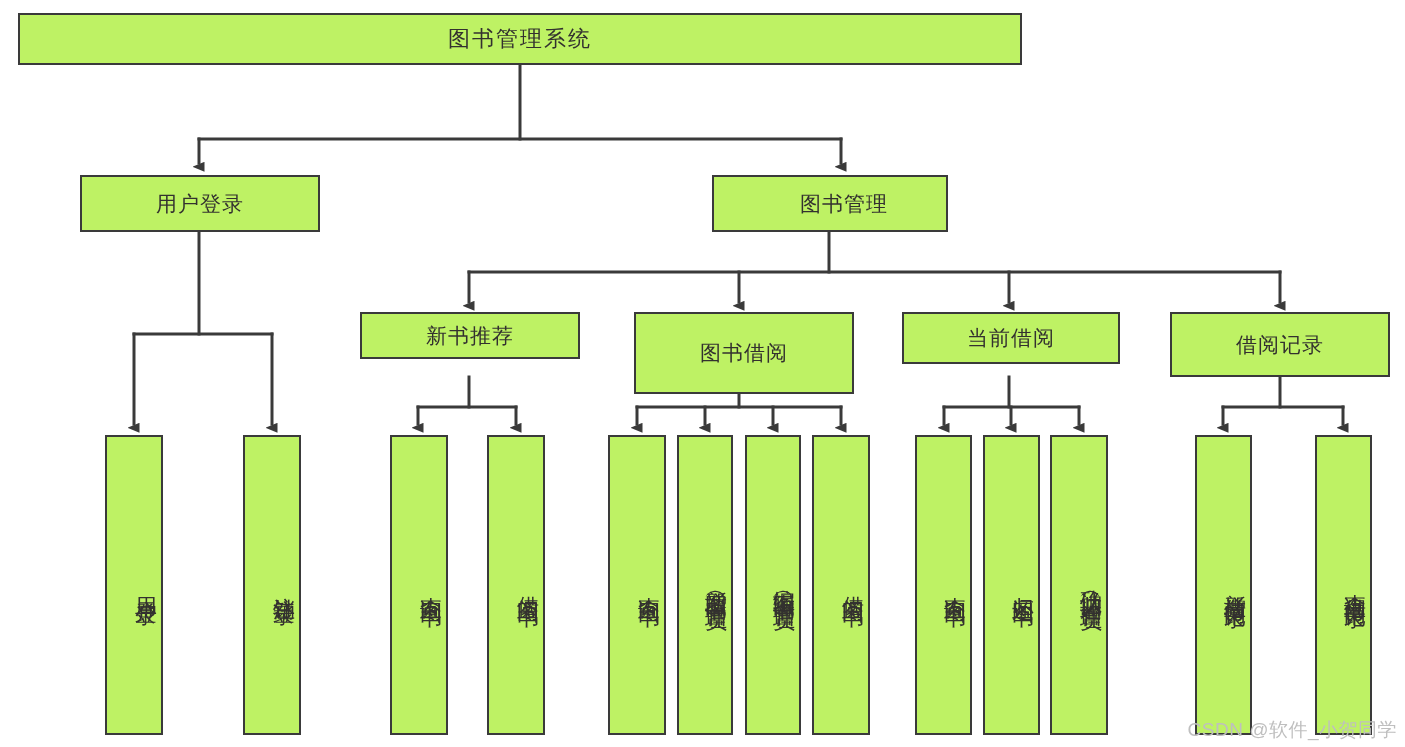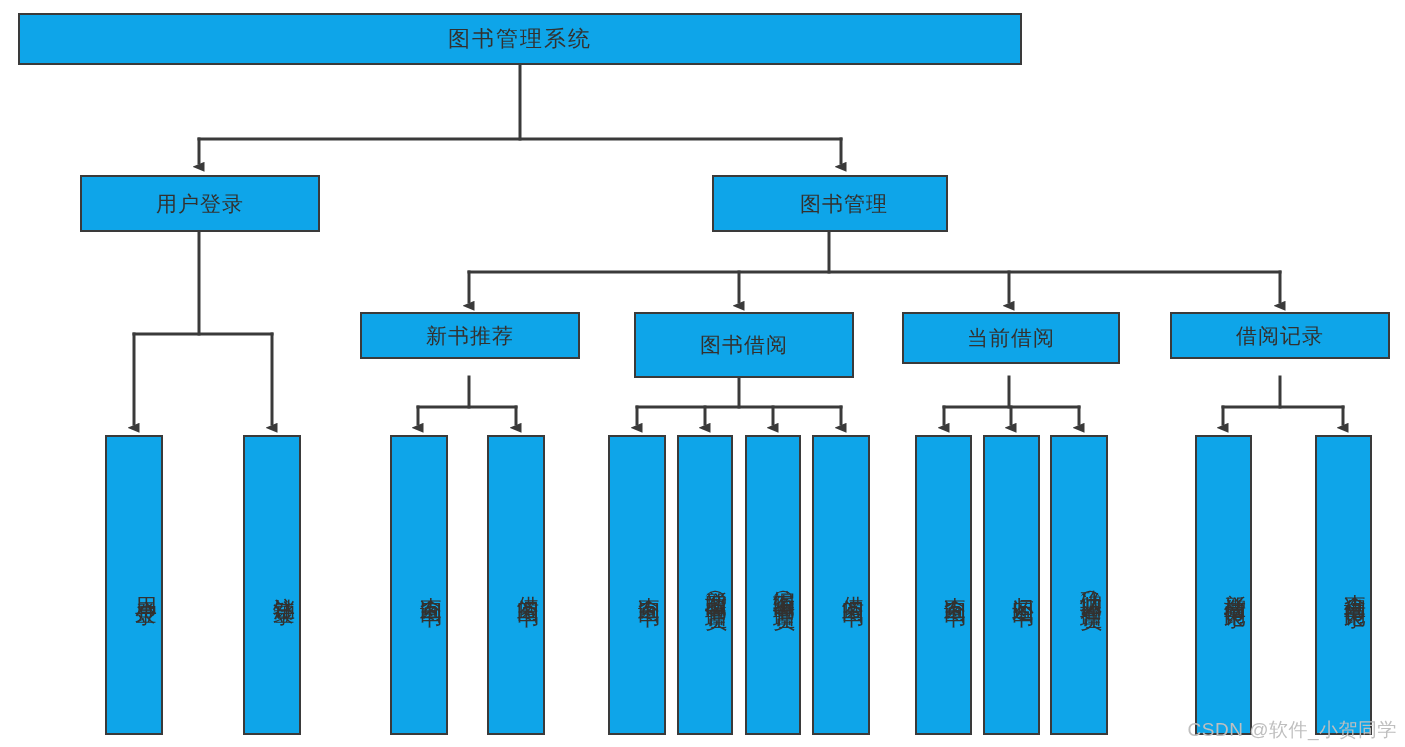--- a/index.html
+++ b/index.html
@@ -6,21 +6,21 @@
   body{
     width:1405px;height:747px;overflow:hidden;
     font-family:"Liberation Sans","DejaVu Sans",sans-serif;
     color:#2b2b2b;
   }
   #diagram-root{position:relative;width:1405px;height:747px;background:#fff;}
   svg#connectors{position:absolute;left:0;top:0;width:1405px;height:747px;}
   .node{
     position:absolute;
     box-sizing:border-box;
-    background:#0ea5e9;
+    background:#bef264;
     border:2px solid #3a3a3a;
     display:flex;
     align-items:center;
     justify-content:center;
     text-align:center;
     color:#33312f;
   }
   .node.h{ font-size:21px; line-height:1.2; letter-spacing:1px; }
   .node.root{ font-size:22px; letter-spacing:2px; }
   .node.v{
@@ -99,23 +99,23 @@
       <path d="M1343,407 L1343,424" marker-end="url(#arrow)"></path>
     </g>
   </svg>
 
   <div class="node h root" style="left:18px;top:13px;width:1004px;height:52px;">图书管理系统</div>
 
   <div class="node h" style="left:80px;top:175px;width:240px;height:57px;">用户登录</div>
   <div class="node h" style="left:712px;top:175px;width:236px;height:57px;padding-left:28px;">图书管理</div>
 
   <div class="node h" style="left:360px;top:312px;width:220px;height:47px;">新书推荐</div>
-  <div class="node h" style="left:634px;top:312px;width:220px;height:66px;">图书借阅</div>
+  <div class="node h" style="left:634px;top:312px;width:220px;height:82px;">图书借阅</div>
   <div class="node h" style="left:902px;top:312px;width:218px;height:52px;">当前借阅</div>
-  <div class="node h" style="left:1170px;top:312px;width:220px;height:47px;">借阅记录</div>
+  <div class="node h" style="left:1170px;top:312px;width:220px;height:65px;">借阅记录</div>
 
   <div class="node v" style="left:105px;top:435px;width:58px;height:300px;">用户登录</div>
   <div class="node v" style="left:243px;top:435px;width:58px;height:300px;">注销登录</div>
 
   <div class="node v" style="left:390px;top:435px;width:58px;height:300px;">查询图书</div>
   <div class="node v" style="left:487px;top:435px;width:58px;height:300px;">借阅图书</div>
 
   <div class="node v" style="left:608px;top:435px;width:58px;height:300px;">查询图书</div>
   <div class="node v" style="left:677px;top:435px;width:56px;height:300px;">新增图书（管理员）</div>
   <div class="node v" style="left:745px;top:435px;width:56px;height:300px;">编辑图书（管理员）</div>

